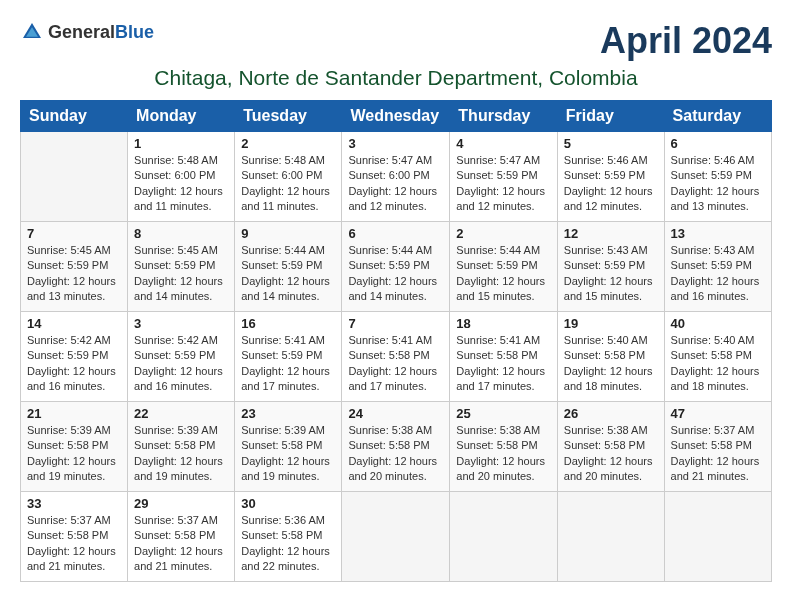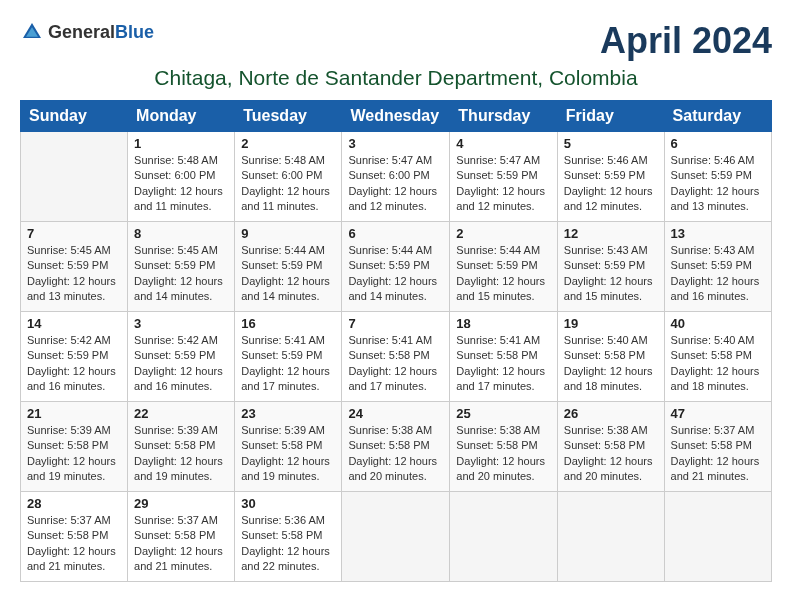--- a/index.html
+++ b/index.html
@@ -235,21 +235,21 @@
           <span class="day-num">26</span>
           <div class="day-info">Sunrise: 5:38 AM<br>Sunset: 5:58 PM<br>Daylight: 12 hours and 20 minutes.</div>
         </td>
         <td>
           <span class="day-num">47</span>
           <div class="day-info">Sunrise: 5:37 AM<br>Sunset: 5:58 PM<br>Daylight: 12 hours and 21 minutes.</div>
         </td>
       </tr>
       <tr class="week-row">
         <td>
-          <span class="day-num">28</span>
+          <span class="day-num">33</span>
           <div class="day-info">Sunrise: 5:37 AM<br>Sunset: 5:58 PM<br>Daylight: 12 hours and 21 minutes.</div>
         </td>
         <td>
           <span class="day-num">29</span>
           <div class="day-info">Sunrise: 5:37 AM<br>Sunset: 5:58 PM<br>Daylight: 12 hours and 21 minutes.</div>
         </td>
         <td>
           <span class="day-num">30</span>
           <div class="day-info">Sunrise: 5:36 AM<br>Sunset: 5:58 PM<br>Daylight: 12 hours and 22 minutes.</div>
         </td>

